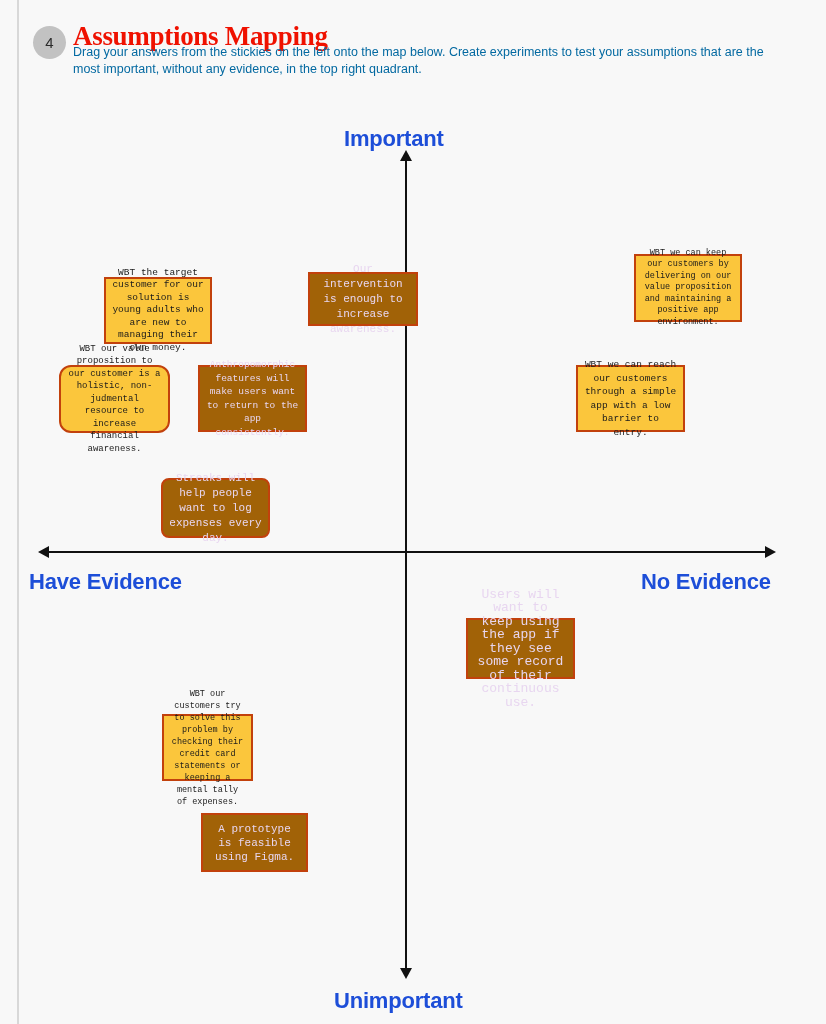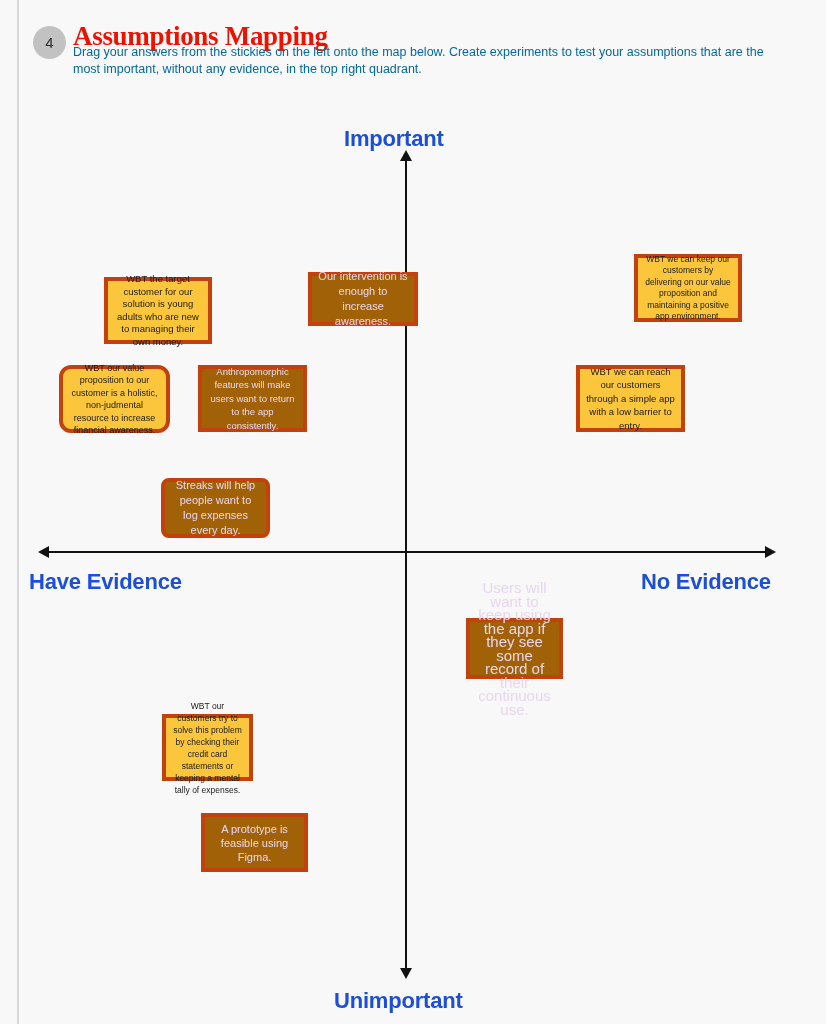--- a/index.html
+++ b/index.html
@@ -126,22 +126,22 @@
   .lbl-no          { left: 641px; top: 569px; }
   
   .note {
     position: absolute;
     box-sizing: border-box;
     display: flex;
     align-items: center;
     justify-content: center;
     text-align: center;
     padding: 0 6px;
-    border: 4px solid #c2410c;
-    font-family: Liberation Sans, sans-serif;
+    border: 2px solid #c2410c;
+    font-family: Liberation Mono, monospace;
   }
   .note span { display: block; width: 100%; }
   .note-yellow {
     background: #fbc63c;
     color: #1b1b1b;
   }
   .note-purple {
     background: #a16207;
     color: #e8d6f0;
   }
@@ -186,21 +186,21 @@
       </div>
       <div class="note note-purple" style="left: 198px; top: 365px; width: 109px; height: 67px; font-size: 9.5px; line-height: 13.5px;">
         <span>Anthropomorphic features will make users want to return to the app consistently.</span>
       </div>
       <div class="note note-yellow" style="left: 576px; top: 365px; width: 109px; height: 67px; font-size: 9.5px; line-height: 13.5px;">
         <span>WBT we can reach our customers through a simple app with a low barrier to entry.</span>
       </div>
       <div class="note note-purple" style="left: 161px; top: 478px; width: 109px; height: 60px; font-size: 11px; line-height: 15px; border-radius: 8px;">
         <span>Streaks will help people want to log expenses every day.</span>
       </div>
-      <div class="note note-purple" style="left: 466px; top: 618px; width: 97px; height: 61px; font-size: 15px; line-height: 13.5px;">
+      <div class="note note-purple" style="left: 466px; top: 618px; width: 109px; height: 61px; font-size: 13px; line-height: 13.5px;">
         <span>Users will want to keep using the app if they see some record of their continuous use.</span>
       </div>
       <div class="note note-yellow" style="left: 162px; top: 714px; width: 91px; height: 67px; font-size: 8.5px; line-height: 12px;">
         <span>WBT our customers try to solve this problem by checking their credit card statements or keeping a mental tally of expenses.</span>
       </div>
       <div class="note note-purple" style="left: 201px; top: 813px; width: 107px; height: 59px; font-size: 11px; line-height: 14px;">
         <span>A prototype is feasible using Figma.</span>
       </div>
     </div>
 

